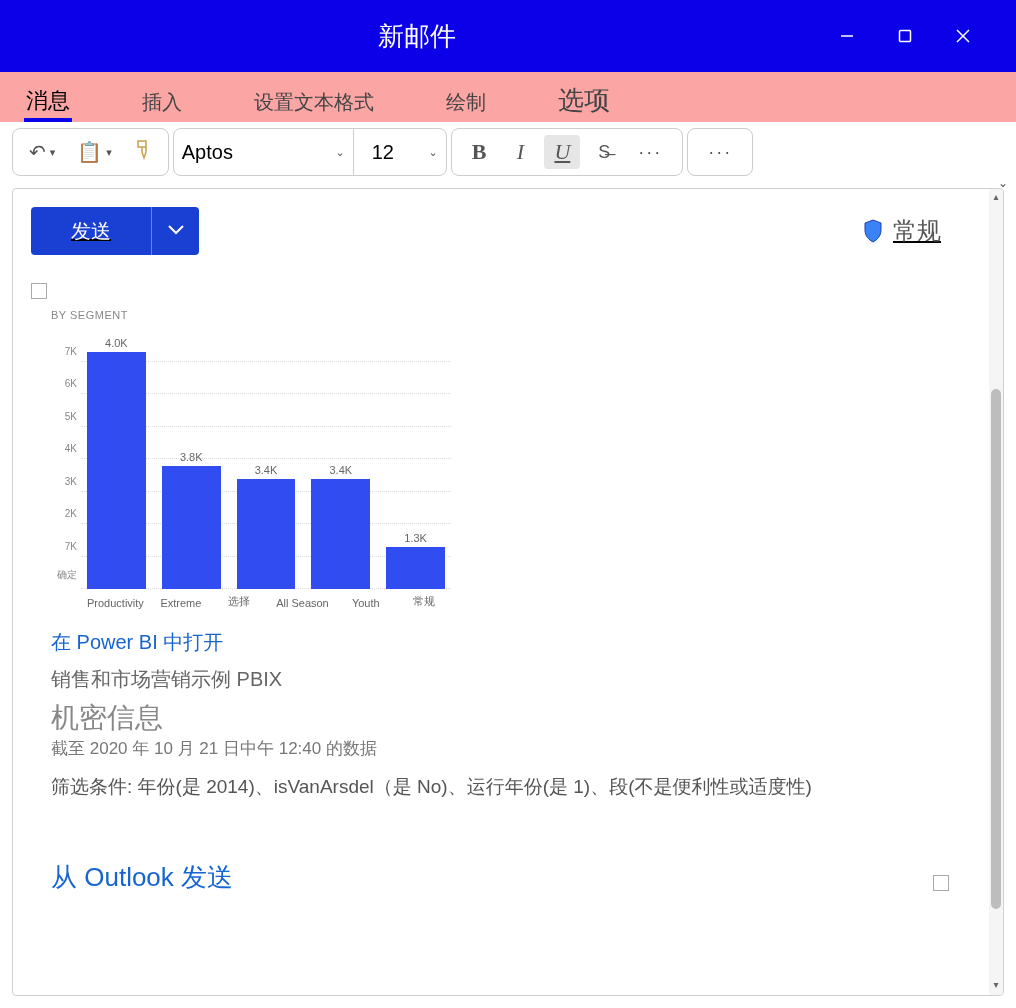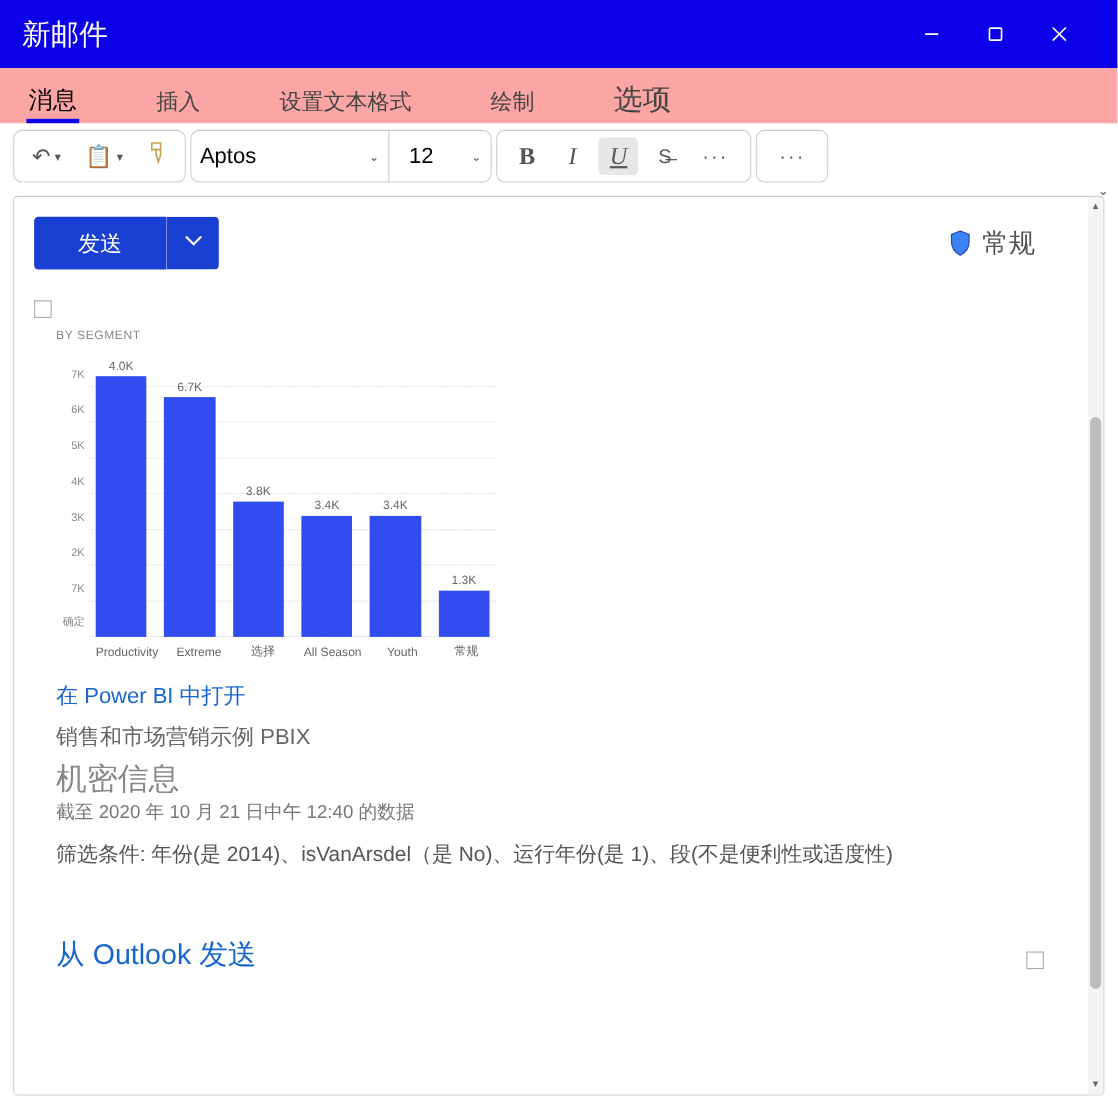--- a/index.html
+++ b/index.html
@@ -7,25 +7,26 @@
     font-family: "Segoe UI", -apple-system, sans-serif;
     background: #fff;
     width: 1016px;
     height: 1008px;
     overflow: hidden;
     display: flex;
     flex-direction: column;
   }
   .titlebar {
     background: #0b00e8;
-    height: 62px;
+    height: 72px;
     display: flex;
     align-items: center;
     padding: 0 28px 0 20px;
     color: #fff;
+    text-align: center;
   }
   .titlebar .title {
     font-size: 26px;
     flex: 1;
     font-weight: 400;
   }
   .win-ctrl {
     width: 50px;
     height: 50px;
     display: flex;
@@ -177,20 +178,21 @@
     position: absolute;
     left: 0; right: 14px; top: 0;
     height: 100%;
     padding: 18px 18px;
   }
   .send-row {
     display: flex;
     align-items: center;
     gap: 0;
     margin-bottom: 28px;
+    text-decoration: underline;
   }
   .send-btn {
     background: #1a3fd3;
     color: #fff;
     height: 48px;
     width: 120px;
     display: flex;
     align-items: center;
     justify-content: center;
     font-size: 20px;
@@ -485,24 +487,20 @@
             <div class="y-tick" style="bottom: 182.5px;">5K</div>
             <div class="y-tick" style="bottom: 215px;">6K</div>
             <div class="y-tick" style="bottom: 247.5px;">7K</div>
           </div>
         <div class="bars" id="bars">
             <div class="bar-wrap">
               <div class="bar-label">4.0K</div>
               <div class="bar" style="height: 237.25px;"></div>
             </div>
             <div class="bar-wrap">
-              <div class="bar-label">6.7K</div>
-              <div class="bar" style="height: 217.75px;"></div>
-            </div>
-            <div class="bar-wrap">
               <div class="bar-label">3.8K</div>
               <div class="bar" style="height: 123.5px;"></div>
             </div>
             <div class="bar-wrap">
               <div class="bar-label">3.4K</div>
               <div class="bar" style="height: 110.5px;"></div>
             </div>
             <div class="bar-wrap">
               <div class="bar-label">3.4K</div>
               <div class="bar" style="height: 110.5px;"></div>

